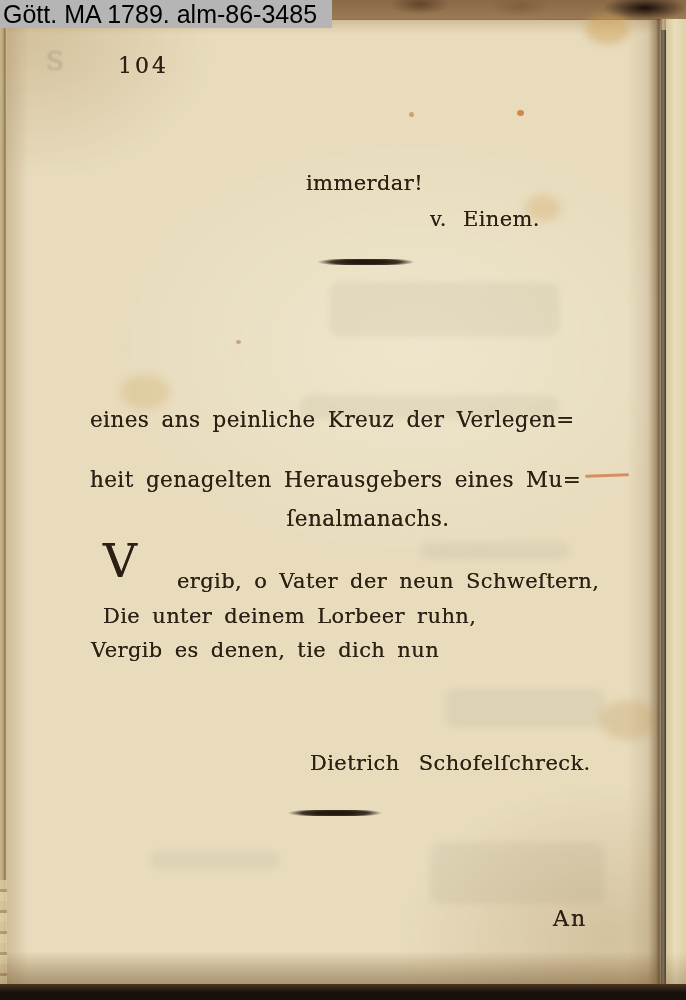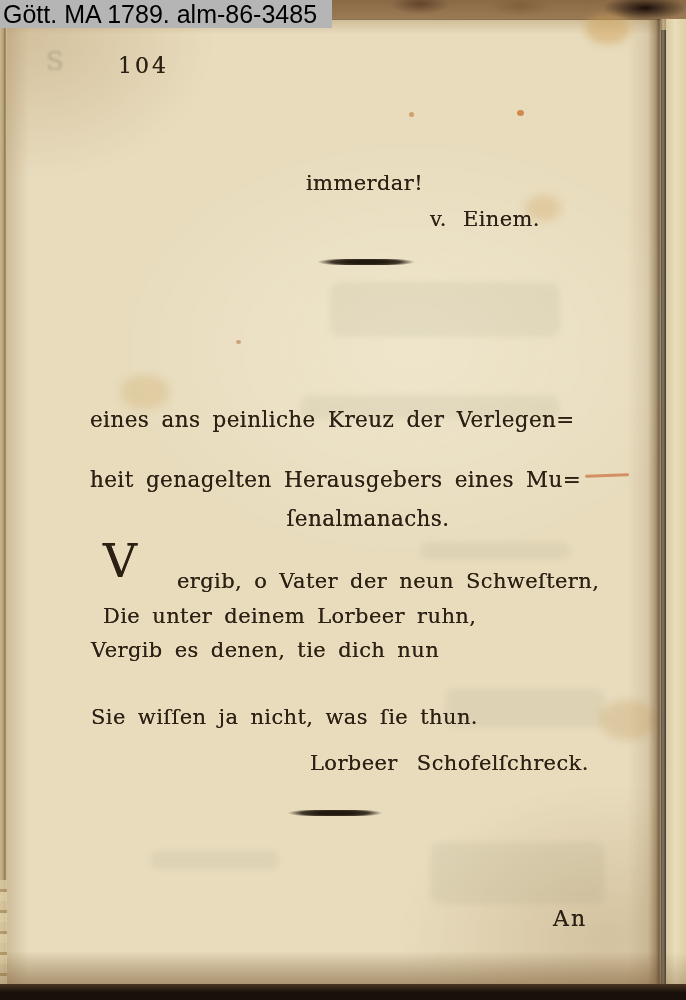--- a/index.html
+++ b/index.html
@@ -136,22 +136,21 @@
   <div class="divider d1"></div>
 
   <span class="txt s1">eines ans peinliche Kreuz der Verlegen=</span>
   <span class="txt s2">heit genagelten Herausgebers eines Mu=</span>
   <span class="txt s3">ſenalmanachs.</span>
 
   <span class="txt initial">V</span>
   <span class="txt v1">ergib, o Vater der neun Schweſtern,</span>
   <span class="txt v2">Die unter deinem Lorbeer ruhn,</span>
   <span class="txt v3">Vergib es denen, tie dich nun</span>
-  <span class="txt v5">Sie wiſſen ja nicht, was ſie thun.</span>
-  <span class="txt vsig">Lorbeer Schofelſchreck.</span>
+  <span class="txt vsig">Dietrich Schofelſchreck.</span>
 
   <div class="divider d2"></div>
 
   <span class="txt catch">An</span>
 
   <div class="right-crease"></div>
   <div class="right-sliver"></div>
   <div class="bottom-shade"></div>
   <div class="bottom-dark"></div>
 

